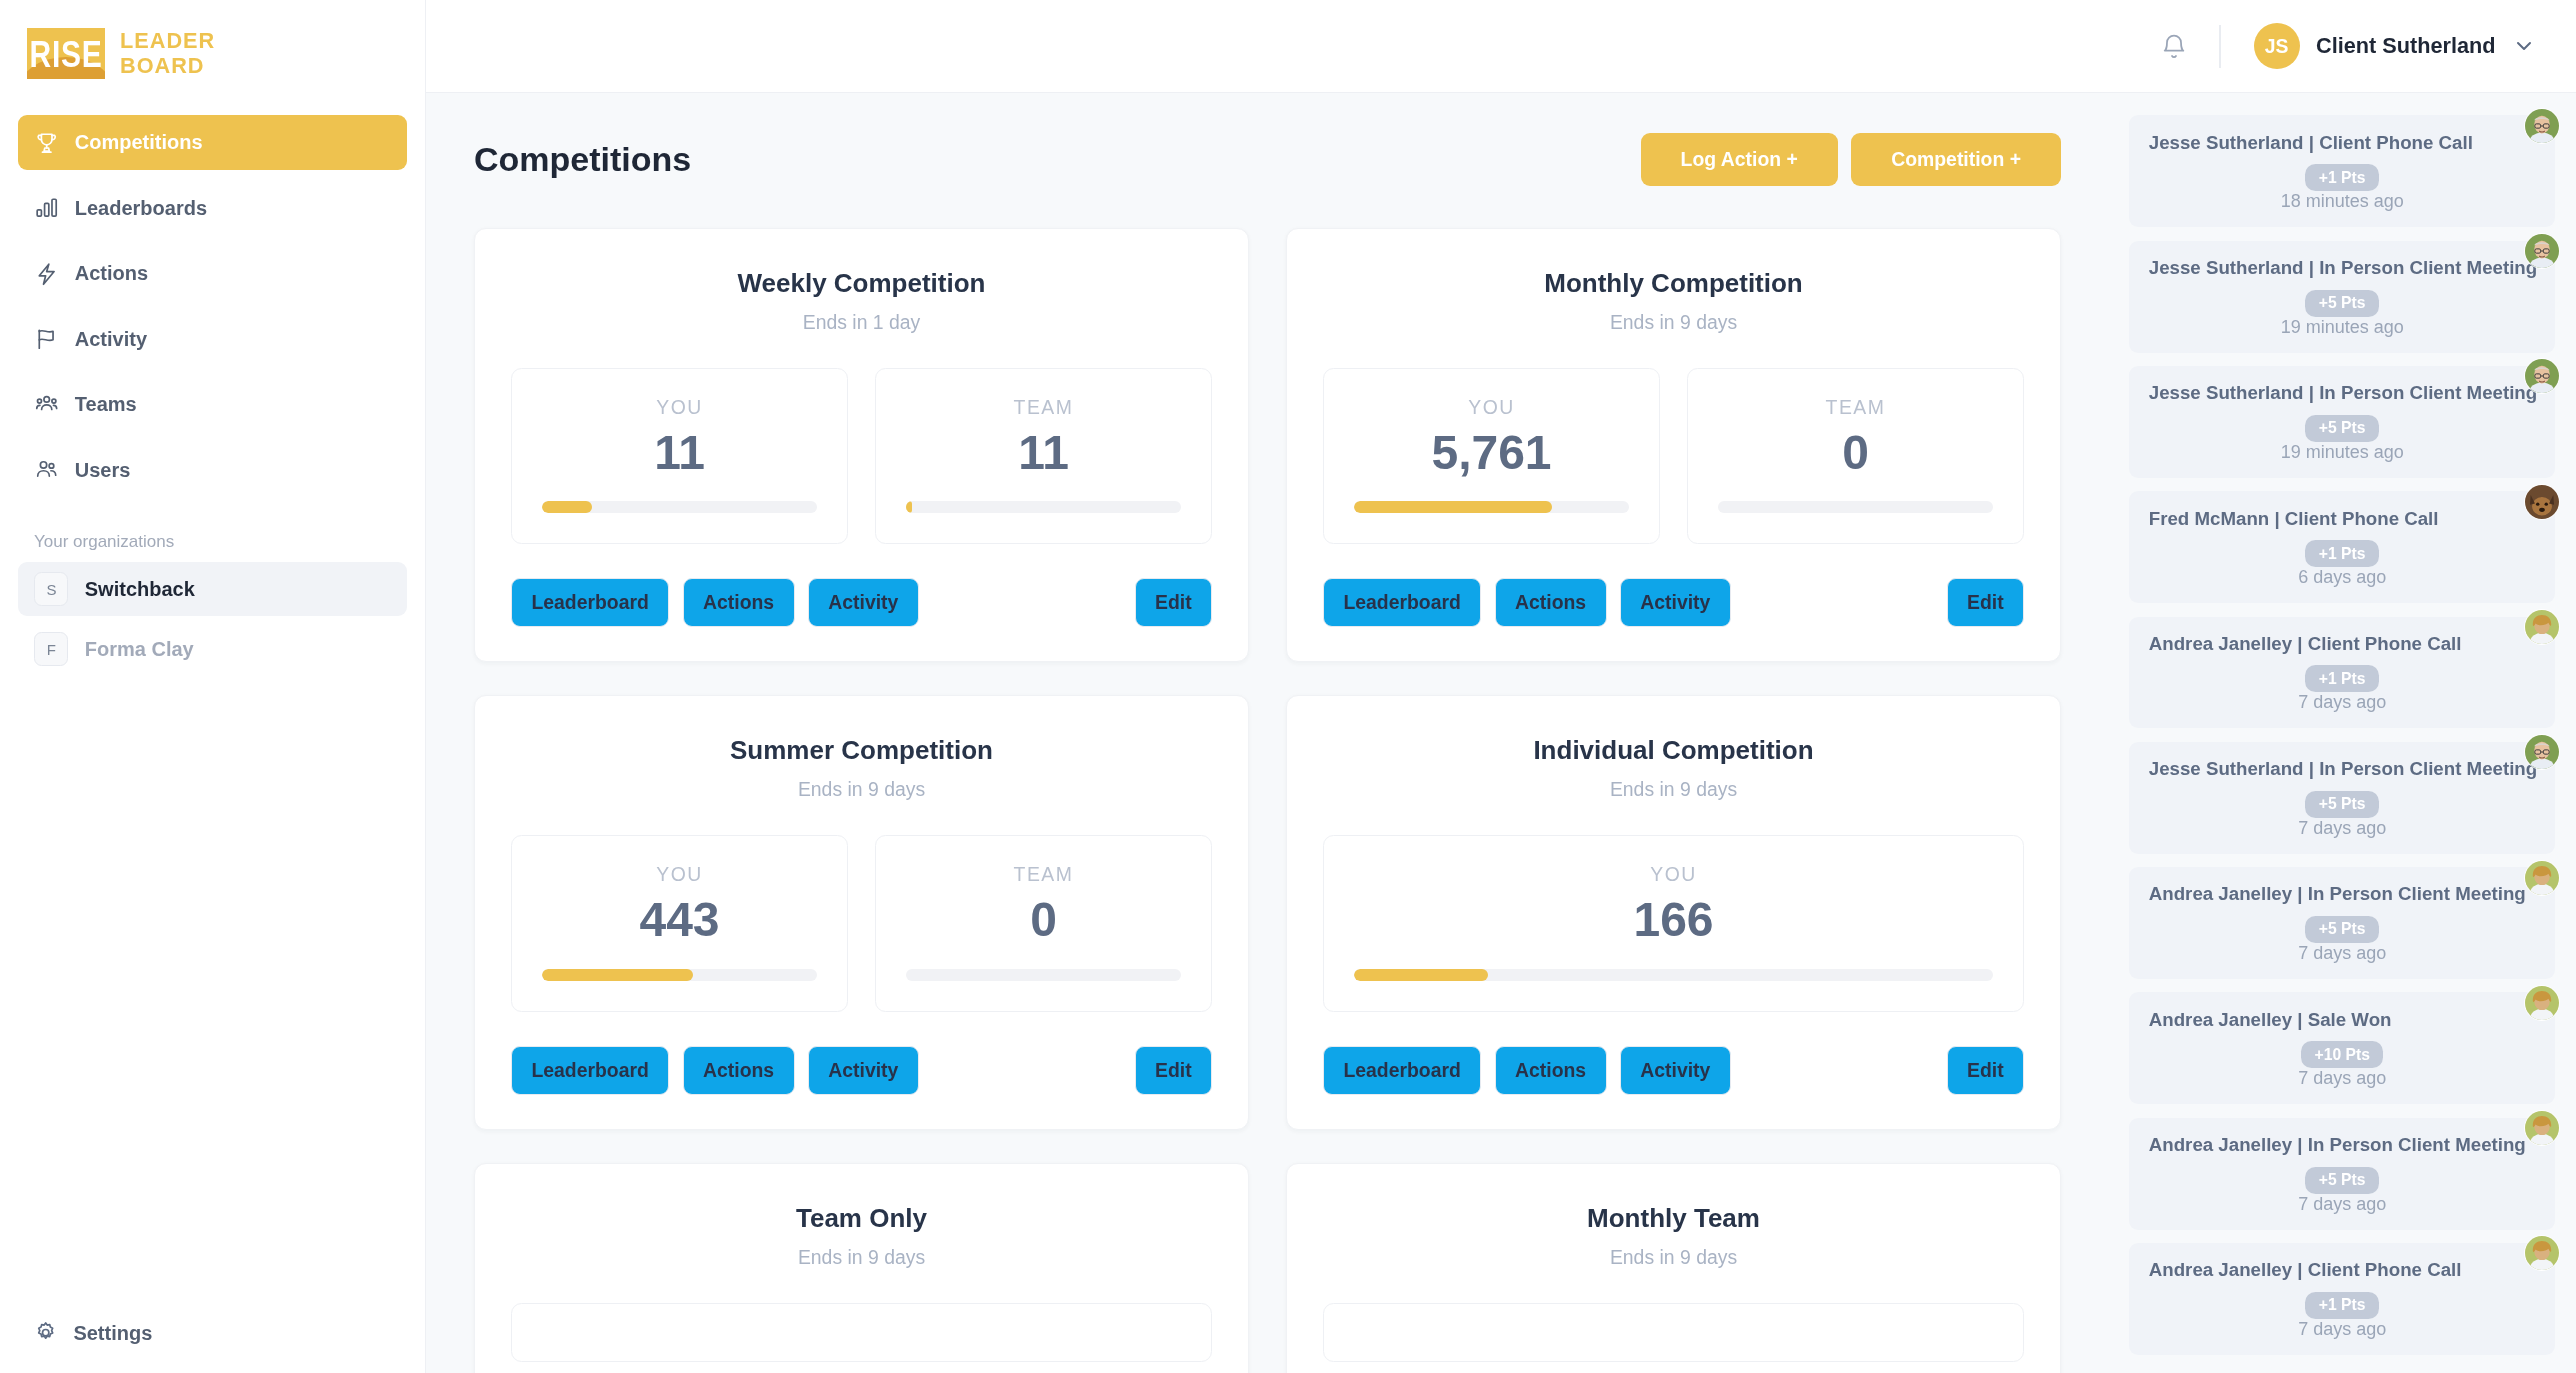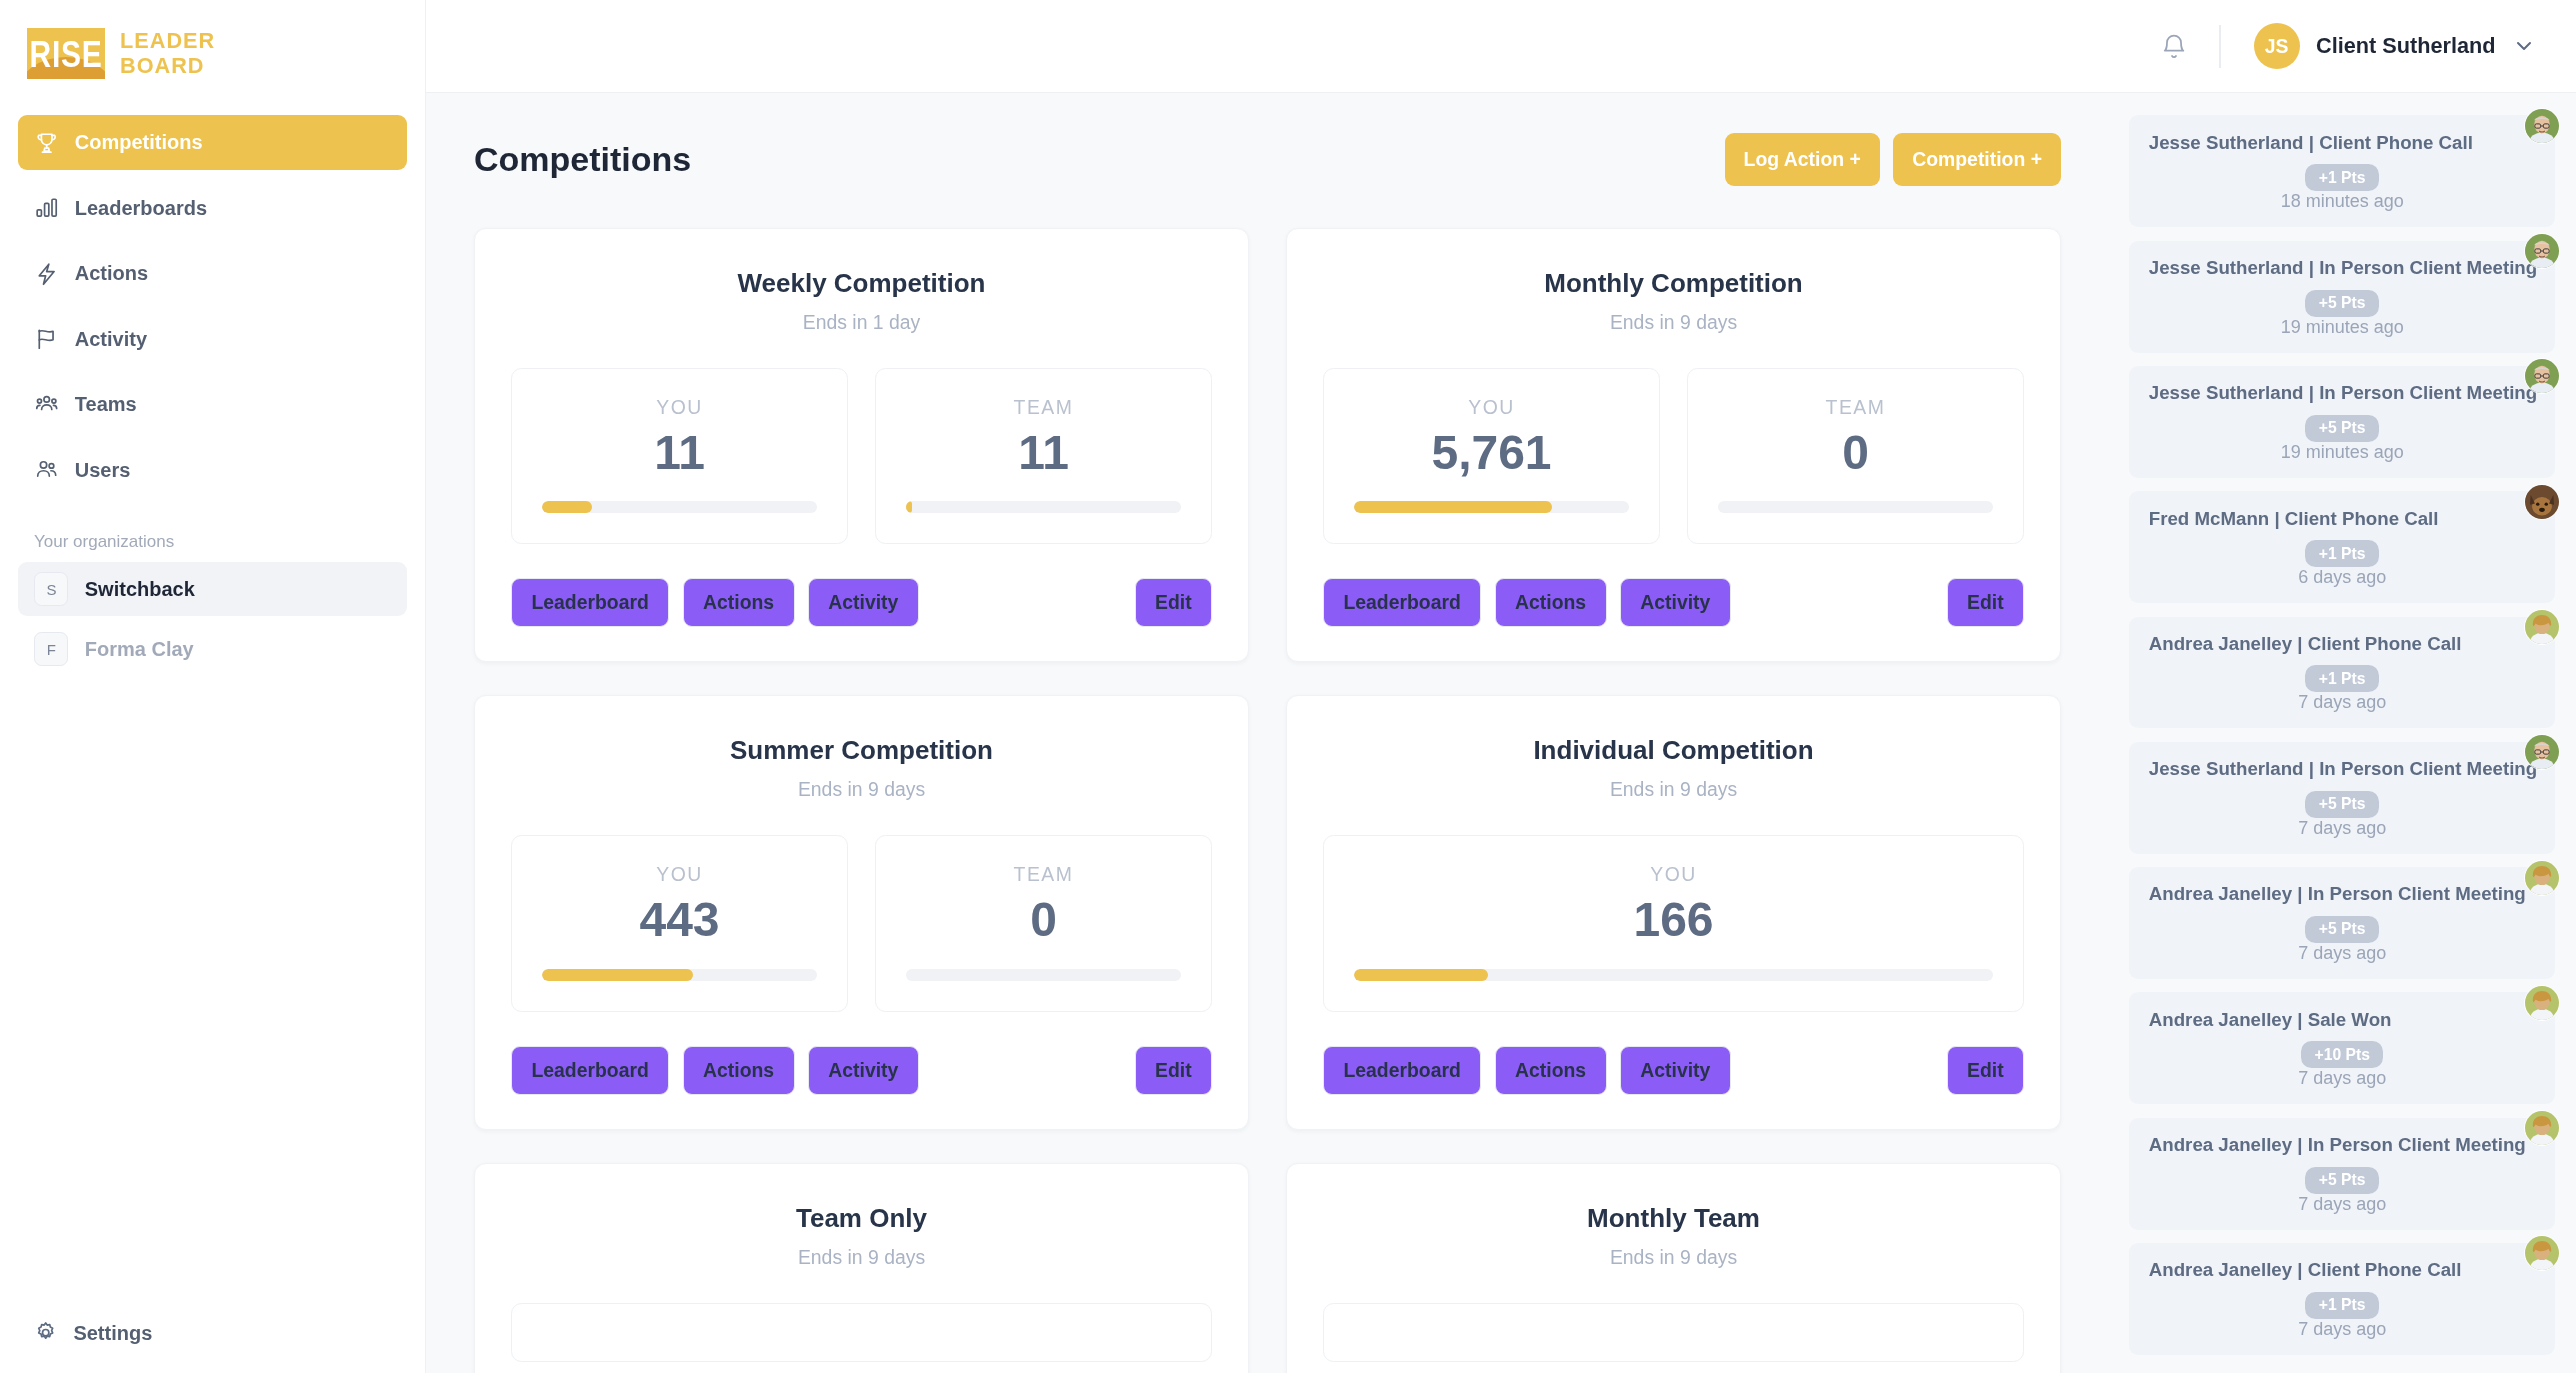--- a/index.html
+++ b/index.html
@@ -114,21 +114,21 @@
   .board-head {
     display: flex; align-items: center; justify-content: space-between;
     margin-bottom: 42px;
   }
   .page-title { font-size: 34px; font-weight: bold; color: #1f2736; }
   .head-btns { display: flex; gap: 13.4px; }
   .btn-primary {
     background: #eec24f; color: #ffffff;
     border: none; border-radius: 9px;
     font-size: 19.4px; font-weight: bold;
-    padding: 15px 19px; cursor: pointer;
+    padding: 15px 40px; cursor: pointer;
     font-family: "Liberation Sans", sans-serif;
   }
 
   .cards-grid {
     display: grid; grid-template-columns: 1fr 1fr;
     gap: 33px 37px;
   }
   .card {
     background: #ffffff; border-radius: 12px;
     border: 1.5px solid #f0f2f5;
@@ -161,21 +161,21 @@
     width: 100%; height: 12px; border-radius: 7.5px;
     background: #f1f2f5; overflow: hidden;
   }
   .bar-fill { height: 100%; border-radius: 7.5px; background: #eec24f; }
 
   .card-actions {
     display: flex; align-items: center; gap: 13.4px;
     margin-top: 34px;
   }
   .pill {
-    border: 1.5px solid #e7eaf0; background: #8b5cf6;
+    border: 1.5px solid #e7eaf0; background: #0ea5e9;
     border-radius: 9px; padding: 12px 19.4px;
     font-size: 19.4px; font-weight: bold; color: #2a3purple;
     color: #28324a; cursor: pointer;
     font-family: "Liberation Sans", sans-serif;
   }
   .spacer { flex: 1; }
 
   
   .feed {
     width: 463px; flex-shrink: 0;

